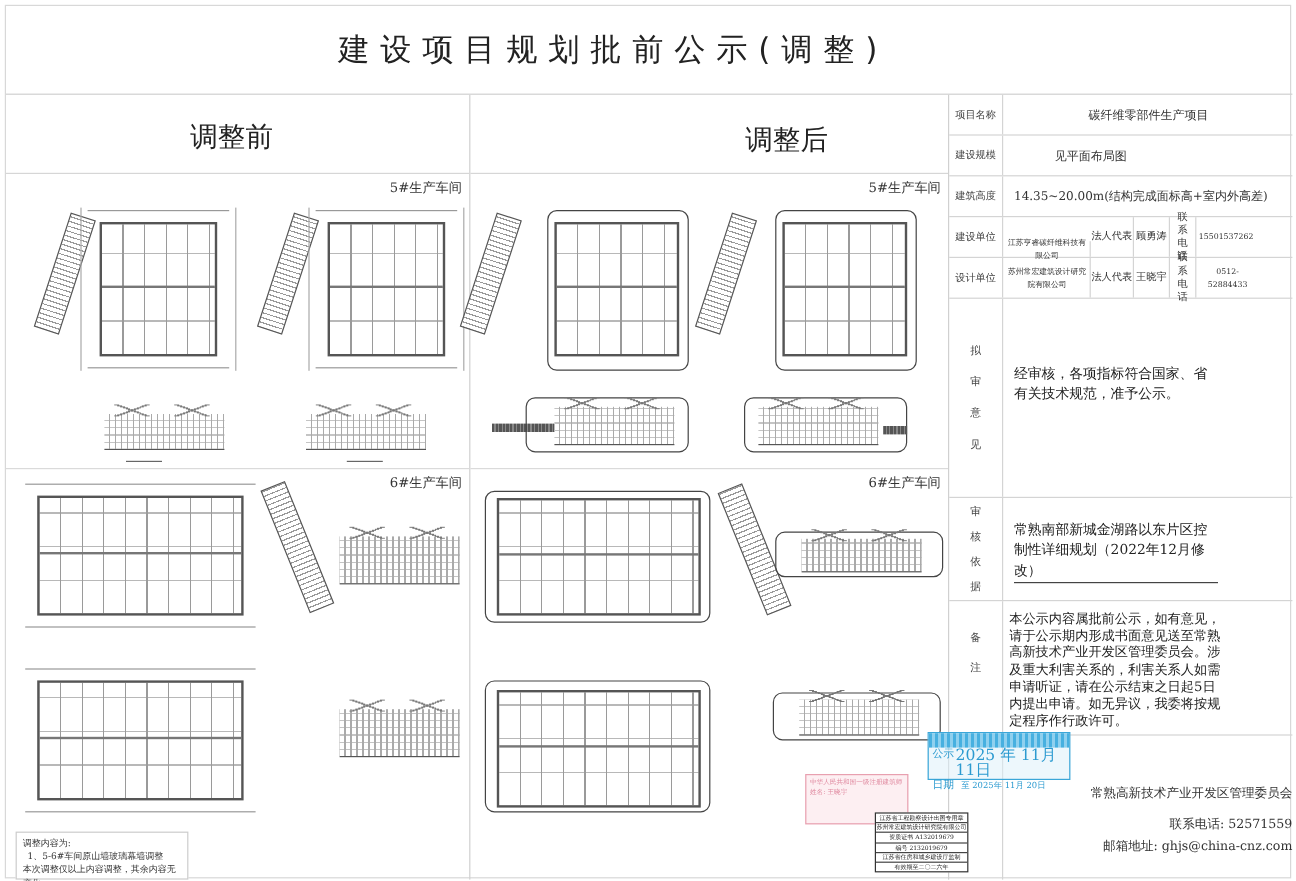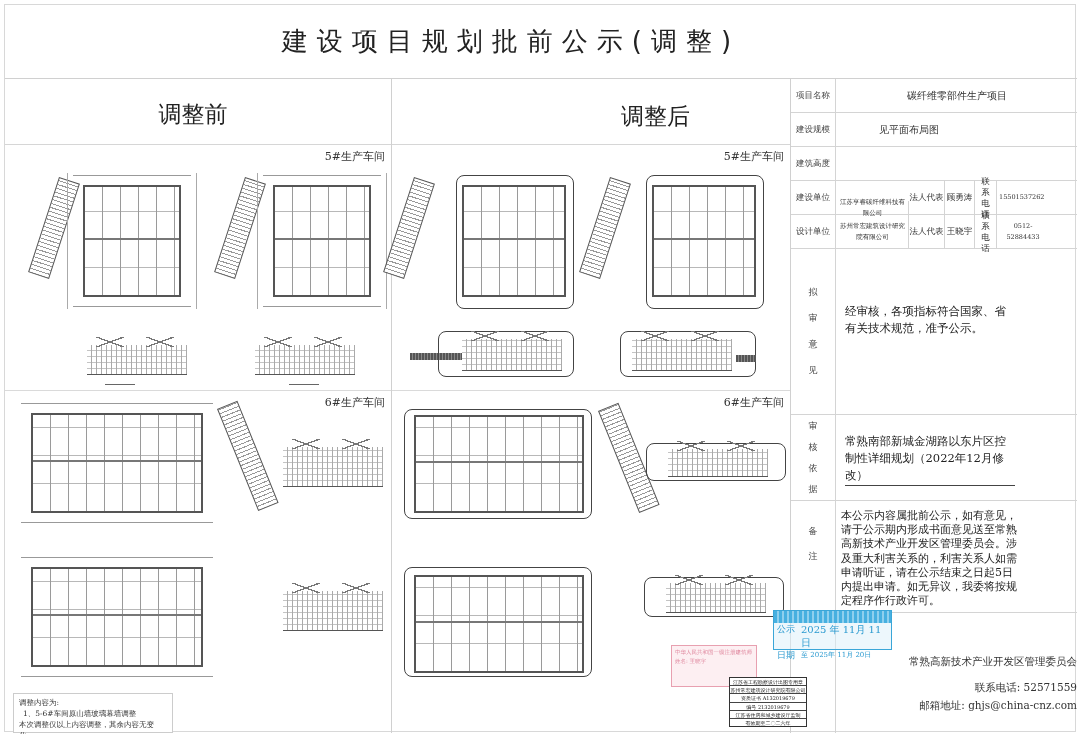--- a/index.html
+++ b/index.html
@@ -31,21 +31,21 @@
   .stair { position:absolute; width: 22px; border: 1px solid #555; background: repeating-linear-gradient(0deg, #fff 0 3px, #999 3px 4px); transform-origin: top left; }
   .elev { position:absolute; border-bottom: 1px solid #555; background:
       repeating-linear-gradient(90deg, transparent 0 4px, #aaa 4px 5px),
       repeating-linear-gradient(0deg, transparent 0 5px, #c4c4c4 5px 6px); }
   .elev .roof { position:absolute; left:0; right:0; top:-8px; height:10px;
      background: linear-gradient(160deg, transparent 45%, #777 45% 50%, transparent 50%), linear-gradient(20deg, transparent 45%, #777 45% 50%, transparent 50%); background-size: 50% 100%; background-repeat: repeat-x; }
   .cloud { position:absolute; border: 1.5px solid #444; border-radius: 8px; }
   .hatch { position:absolute; height:7px; background: repeating-linear-gradient(90deg, #555 0 2px, #888 2px 3px); }
   .cap { position:absolute; font-size:6px; color:#555; border-bottom:1px solid #666; }
 
-  .note-box { position:absolute; left: 8px; top: 614px; width: 160px; height: 40px; border: 1px solid #ccc; font-size: 7.5px; line-height: 11px; padding: 3px 5px; color:#333; background:#fff; }
+  .note-box { position:absolute; left: 8px; top: 614px; width: 144px; height: 40px; border: 1px solid #ccc; font-size: 7.5px; line-height: 11px; padding: 3px 5px; color:#333; background:#fff; }
 
   
   .info { position:absolute; left: 786px; top: 74px; width: 286px; height: 654px; font-size: 9px; }
   .row { position:absolute; left:0; width:286px; border-bottom:1px solid #d4d4d4; }
   .lbl { position:absolute; left:0; top:0; bottom:0; width:45px; border-right:1px solid #d4d4d4; display:flex; align-items:center; justify-content:center; font-size:8.5px; color:#444; text-align:center; }
   .val { position:absolute; left:46px; top:0; right:0; bottom:0; display:flex; align-items:center; padding-left:8px; font-size:10px; color:#333; }
   .cell { position:absolute; top:0; bottom:0; border-right:1px solid #d4d4d4; display:flex; align-items:center; justify-content:center; text-align:center; color:#333; line-height:11px; }
   .vlabel { position:absolute; left:0; top:0; bottom:0; width:45px; border-right:1px solid #d4d4d4; display:flex; flex-direction:column; align-items:center; justify-content:center; gap:13px; font-size:9px; color:#444; }
   .para { position:absolute; left:54px; right:8px; font-size:11.5px; line-height:17px; color:#222; }
   .footer-lines { position:absolute; left:46px; right:0; text-align:right; font-size:10.5px; color:#333; line-height:24px; }
@@ -178,20 +178,21 @@
     <div class="row" style="top:0;height:34px;">
       <div class="lbl">项目名称</div>
       <div class="val" style="justify-content:center;padding-left:0;">碳纤维零部件生产项目</div>
     </div>
     <div class="row" style="top:34px;height:34px;">
       <div class="lbl">建设规模</div>
       <div class="val" style="padding-left:42px;">见平面布局图</div>
     </div>
     <div class="row" style="top:68px;height:34px;">
       <div class="lbl">建筑高度</div>
+      <div class="val">14.35~20.00m(结构完成面标高+室内外高差)</div>
     </div>
     <div class="row" style="top:102px;height:34px;">
       <div class="lbl">建设单位</div>
       <div class="cell" style="left:46px;width:72px;font-size:6.5px;padding:0 3px;margin-top:20px;">江苏亨睿碳纤维科技有限公司</div>
       <div class="cell" style="left:118px;width:36px;font-size:8.5px;">法人代表</div>
       <div class="cell" style="left:154px;width:30px;font-size:8.5px;">顾勇涛</div>
       <div class="cell" style="left:184px;width:22px;font-size:8.5px;padding:0 3px;">联系电话</div>
       <div class="cell" style="left:206px;width:80px;font-size:6.5px;border-right:none;justify-content:flex-start;padding-left:2px;">15501537262</div>
     </div>
     <div class="row" style="top:136px;height:34px;">
@@ -248,20 +249,20 @@
     <div>苏州常宏建筑设计研究院有限公司</div>
     <div>资质证书 A132019679</div>
     <div>编号 2132019679</div>
     <div>江苏省住房和城乡建设厅监制</div>
     <div style="border-bottom:none;">有效期至二〇二六年</div>
   </div>
   <div class="stamp-blue">
     <div class="bar"></div>
     <div class="l">
         <span style="width:24px;">公示</span>
-        <span style="font-size:10px;">2025 年 11月 11日</span>
+        <span style="font-size:13px;">2025 年 11月 11日</span>
       </div>
     <div class="l">
         <span style="width:24px;">日期</span>
         <span style="font-size:7px;">至 2025年 11月 20日</span>
       </div>
   </div>
 </div>
 
 </body></html>

